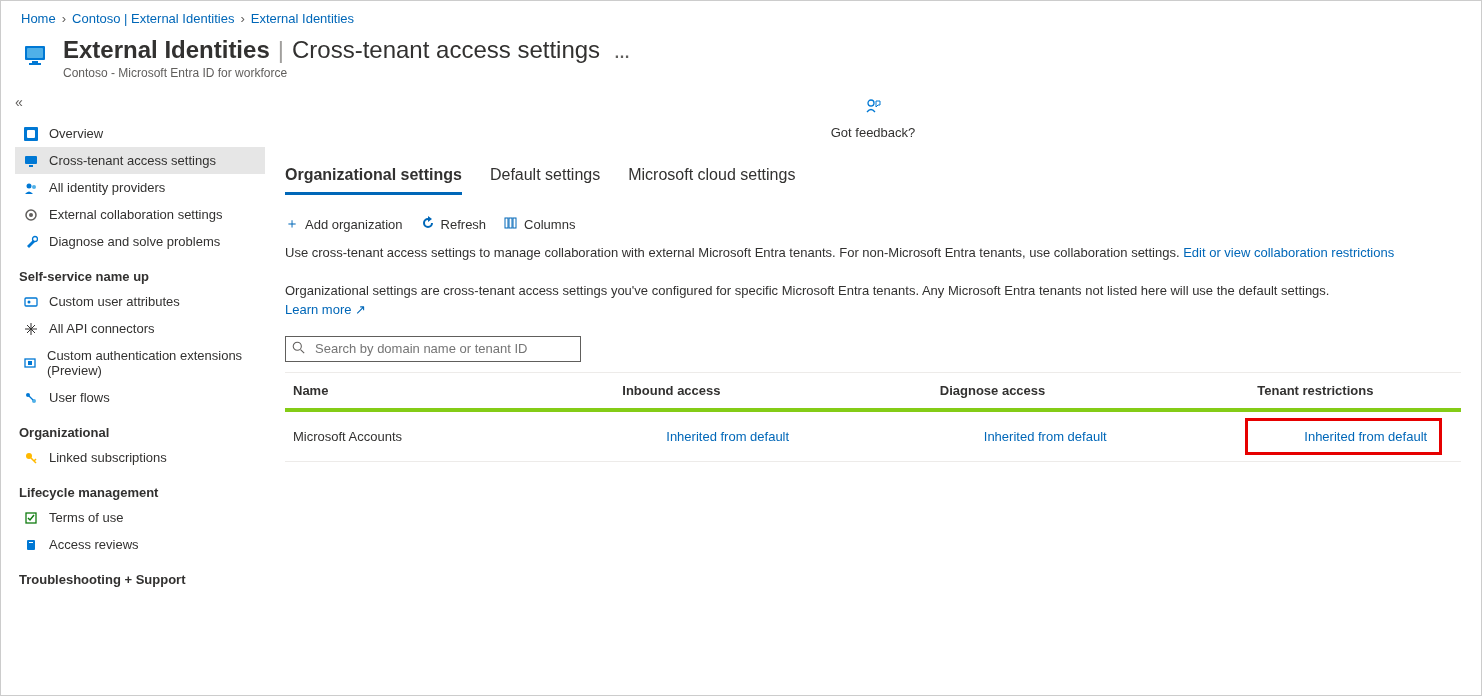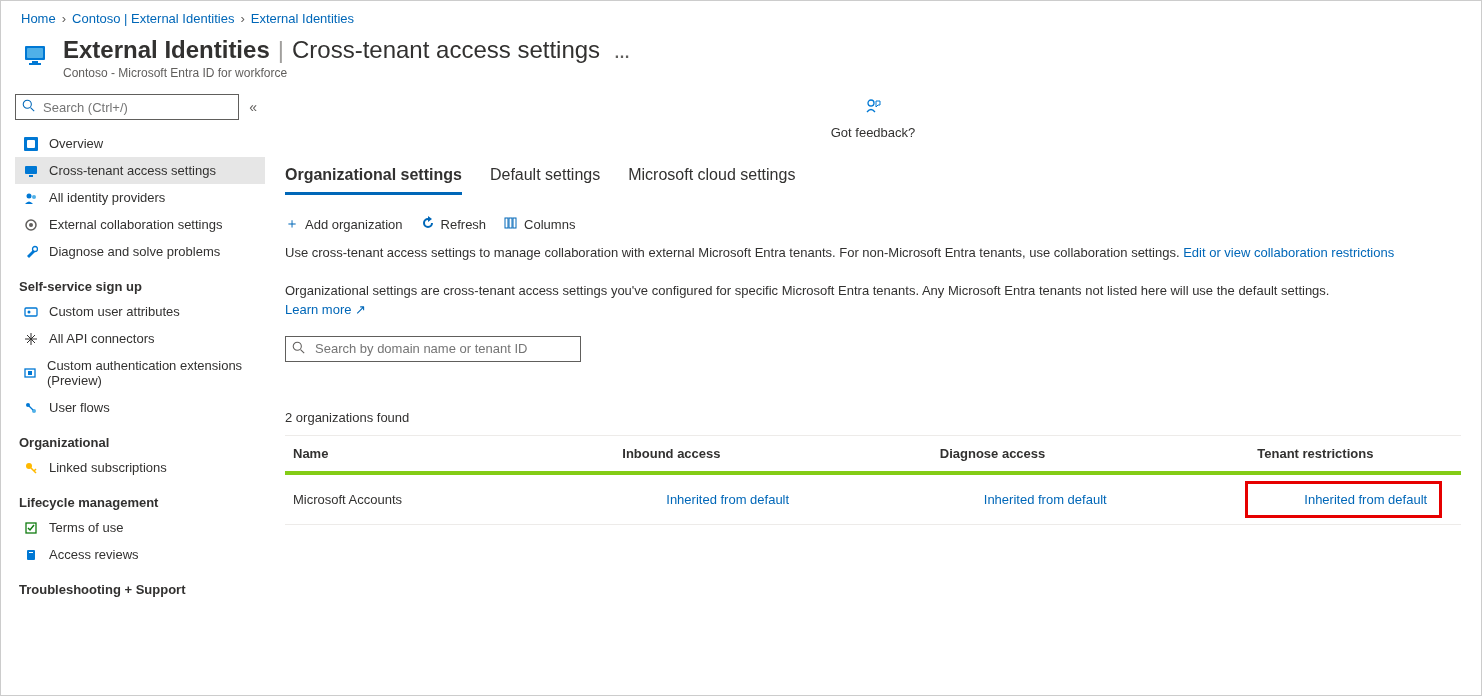--- a/index.html
+++ b/index.html
@@ -203,29 +203,20 @@
       <span class="more-dots">…</span>
     </div>
     <div class="subtitle">Contoso - Microsoft Entra ID for workforce</div>
   </div>
 </div>
 
 <div class="layout">
 
   <div class="sidebar">
     <div class="search-row">
-      <div class="search-box">
-        <span style="color:#0067b8">
-          <svg width="13" height="13" viewBox="0 0 16 16">
-              <circle cx="6.5" cy="6.5" r="5" stroke="#0067b8" stroke-width="1.3" fill="none"></circle>
-              <line x1="10.5" y1="10.5" x2="15" y2="15" stroke="#0067b8" stroke-width="1.3"></line>
-            </svg>
-        </span>
-        <input placeholder="Search (Ctrl+/)" style="">
-      </div>
       <span class="collapse-chevron">«</span>
     </div>
 
     <div class="nav-item">
       <span class="ic">
           <svg width="14" height="14">
             <rect width="14" height="14" fill="#0078d4" rx="1"></rect>
             <rect x="3" y="3" width="8" height="8" fill="#fff" rx="1"></rect>
           </svg>
         </span>
@@ -262,21 +253,21 @@
     <div class="nav-item">
       <span class="ic">
           <svg width="14" height="14">
             <path d="M3 11 L9 5 L11 7 L5 13 Z" fill="#0078d4"></path>
             <circle cx="11" cy="4" r="2.5" fill="none" stroke="#0078d4" stroke-width="1.3"></circle>
           </svg>
         </span>
       <span>Diagnose and solve problems</span>
     </div>
 
-    <div class="nav-section">Self-service sign up</div>
+    <div class="nav-section">Self-service name up</div>
     <div class="nav-item">
       <span class="ic">
           <svg width="14" height="14">
             <rect x="1" y="3" width="12" height="8" rx="1" fill="none" stroke="#0078d4" stroke-width="1.3"></rect>
             <circle cx="5" cy="7" r="1.5" fill="#0078d4"></circle>
           </svg>
         </span>
       <span>Custom user attributes</span>
     </div>
     <div class="nav-item">
@@ -387,21 +378,20 @@
     </div>
 
     <div class="org-search">
       <span><svg width="13" height="13" viewBox="0 0 16 16">
             <circle cx="6.5" cy="6.5" r="5" stroke="#605e5c" stroke-width="1.3" fill="none"></circle>
             <line x1="10.5" y1="10.5" x2="15" y2="15" stroke="#605e5c" stroke-width="1.3"></line>
           </svg></span>
       <input placeholder="Search by domain name or tenant ID" style="">
     </div>
 
-    <div class="count">2 organizations found</div>
 
     <table class="table">
       <thead>
         <tr>
           <th style="width:28%">Name</th>
           <th style="width:27%">Inbound access</th>
           <th style="width:27%">Diagnose access</th>
           <th>Tenant restrictions</th>
         </tr>
       </thead>

